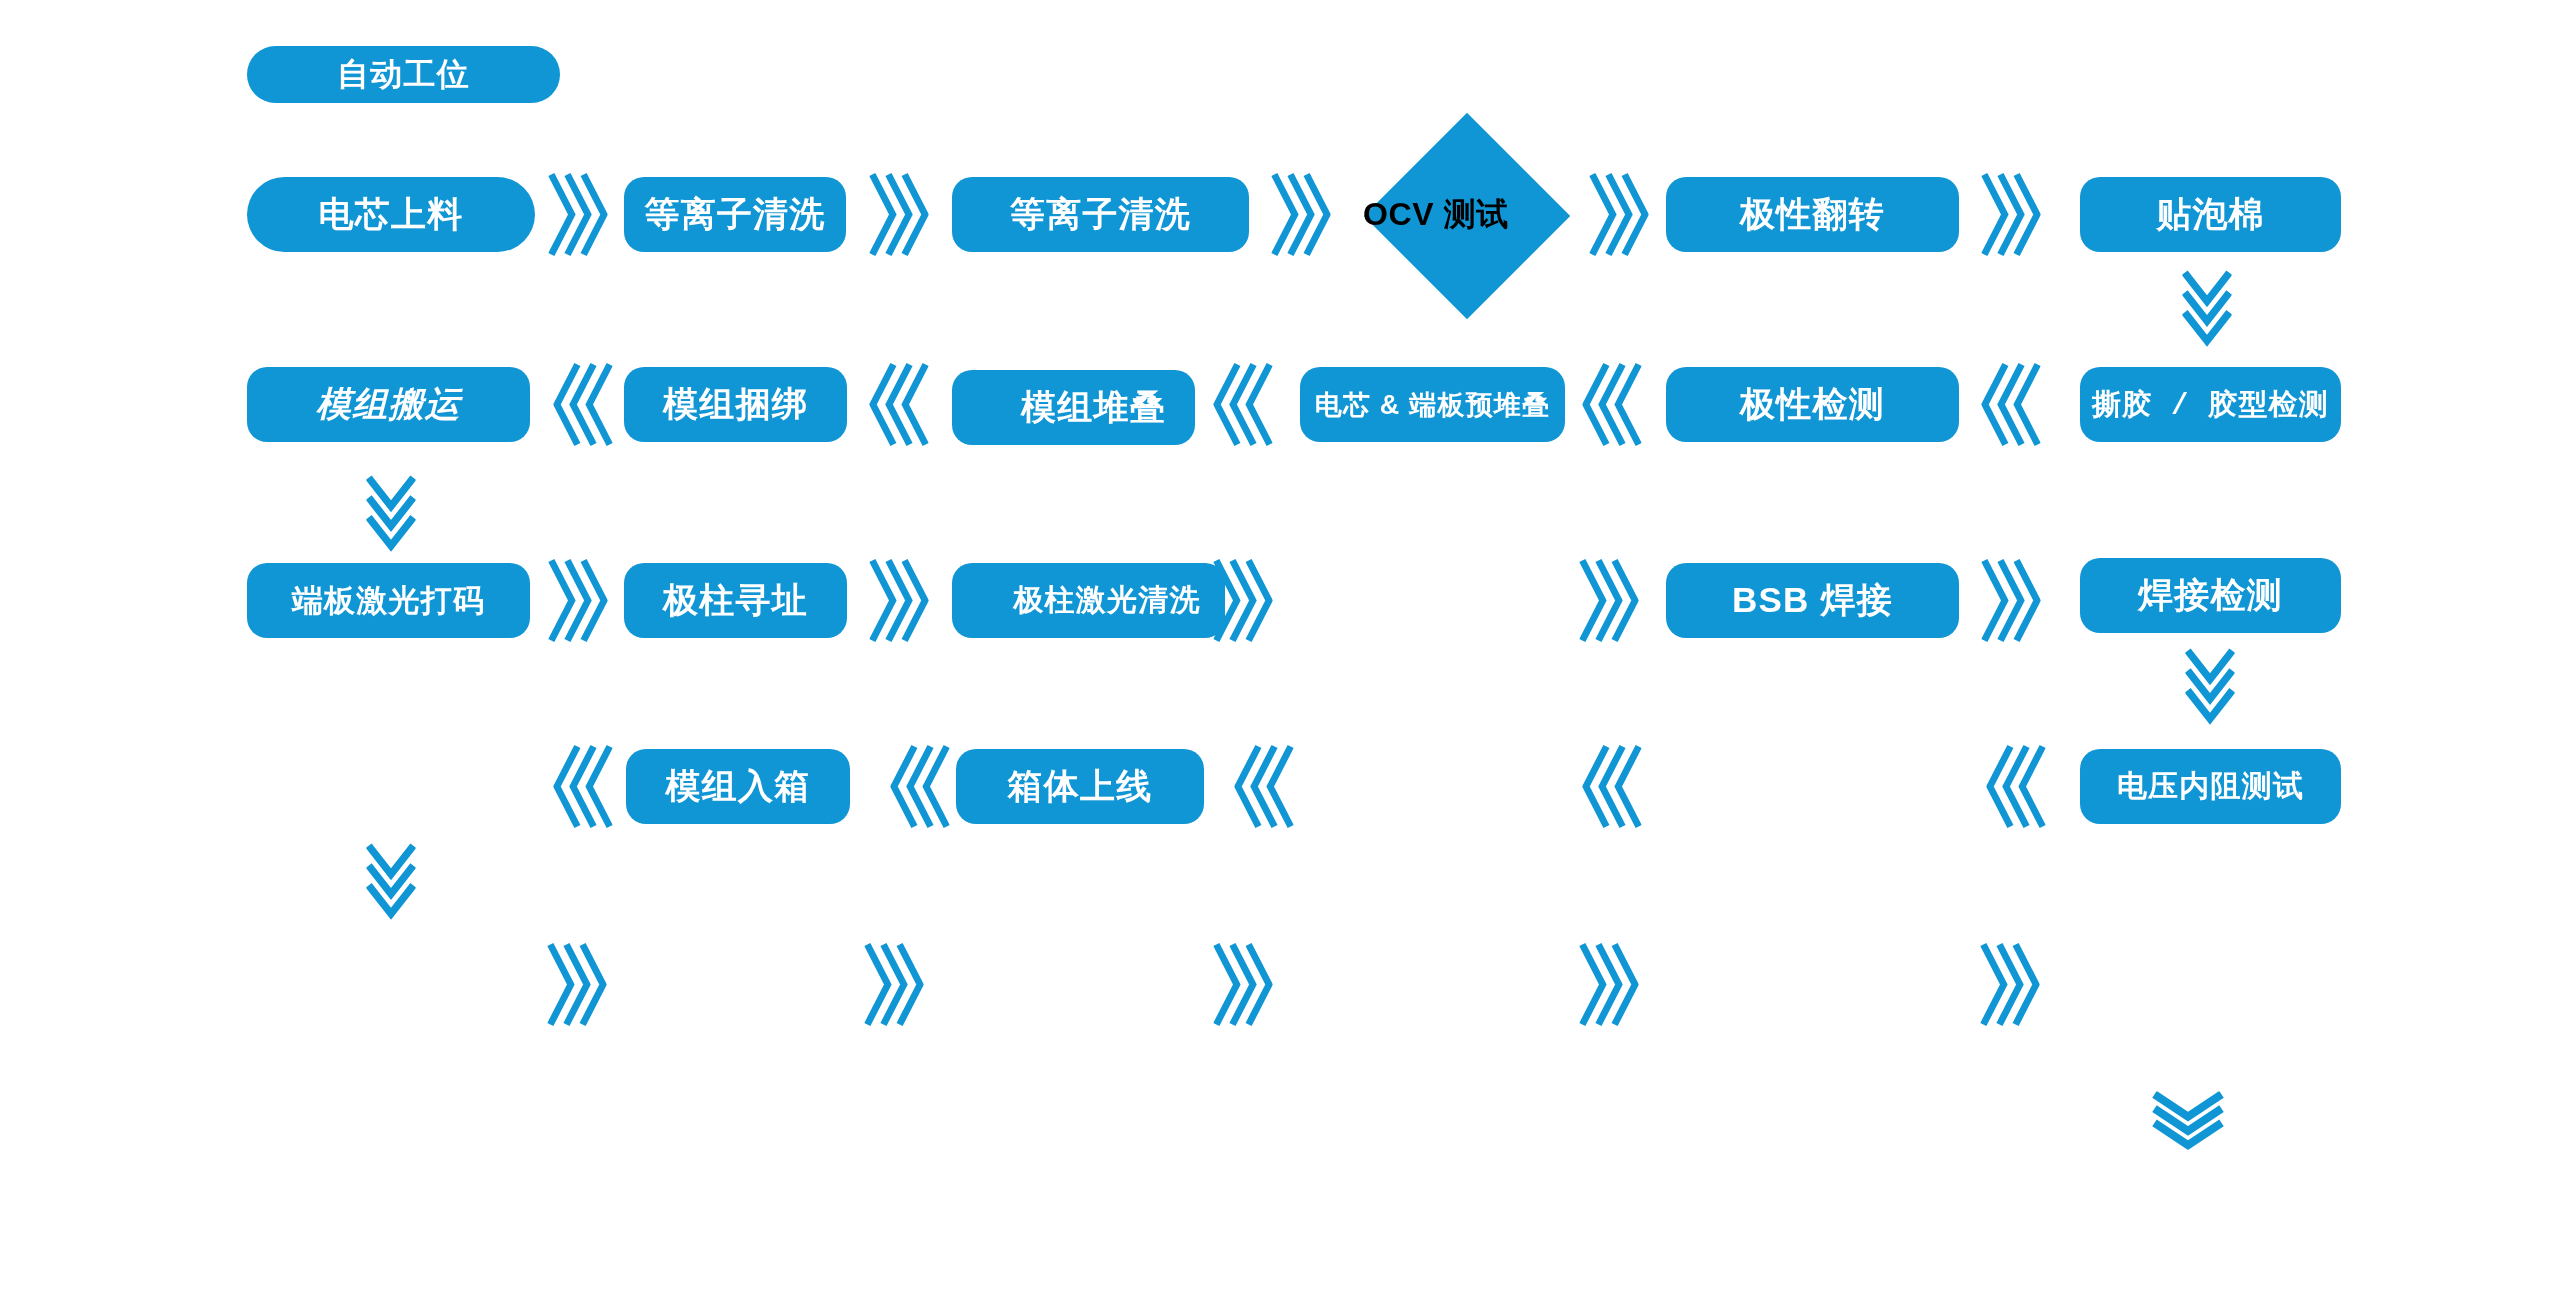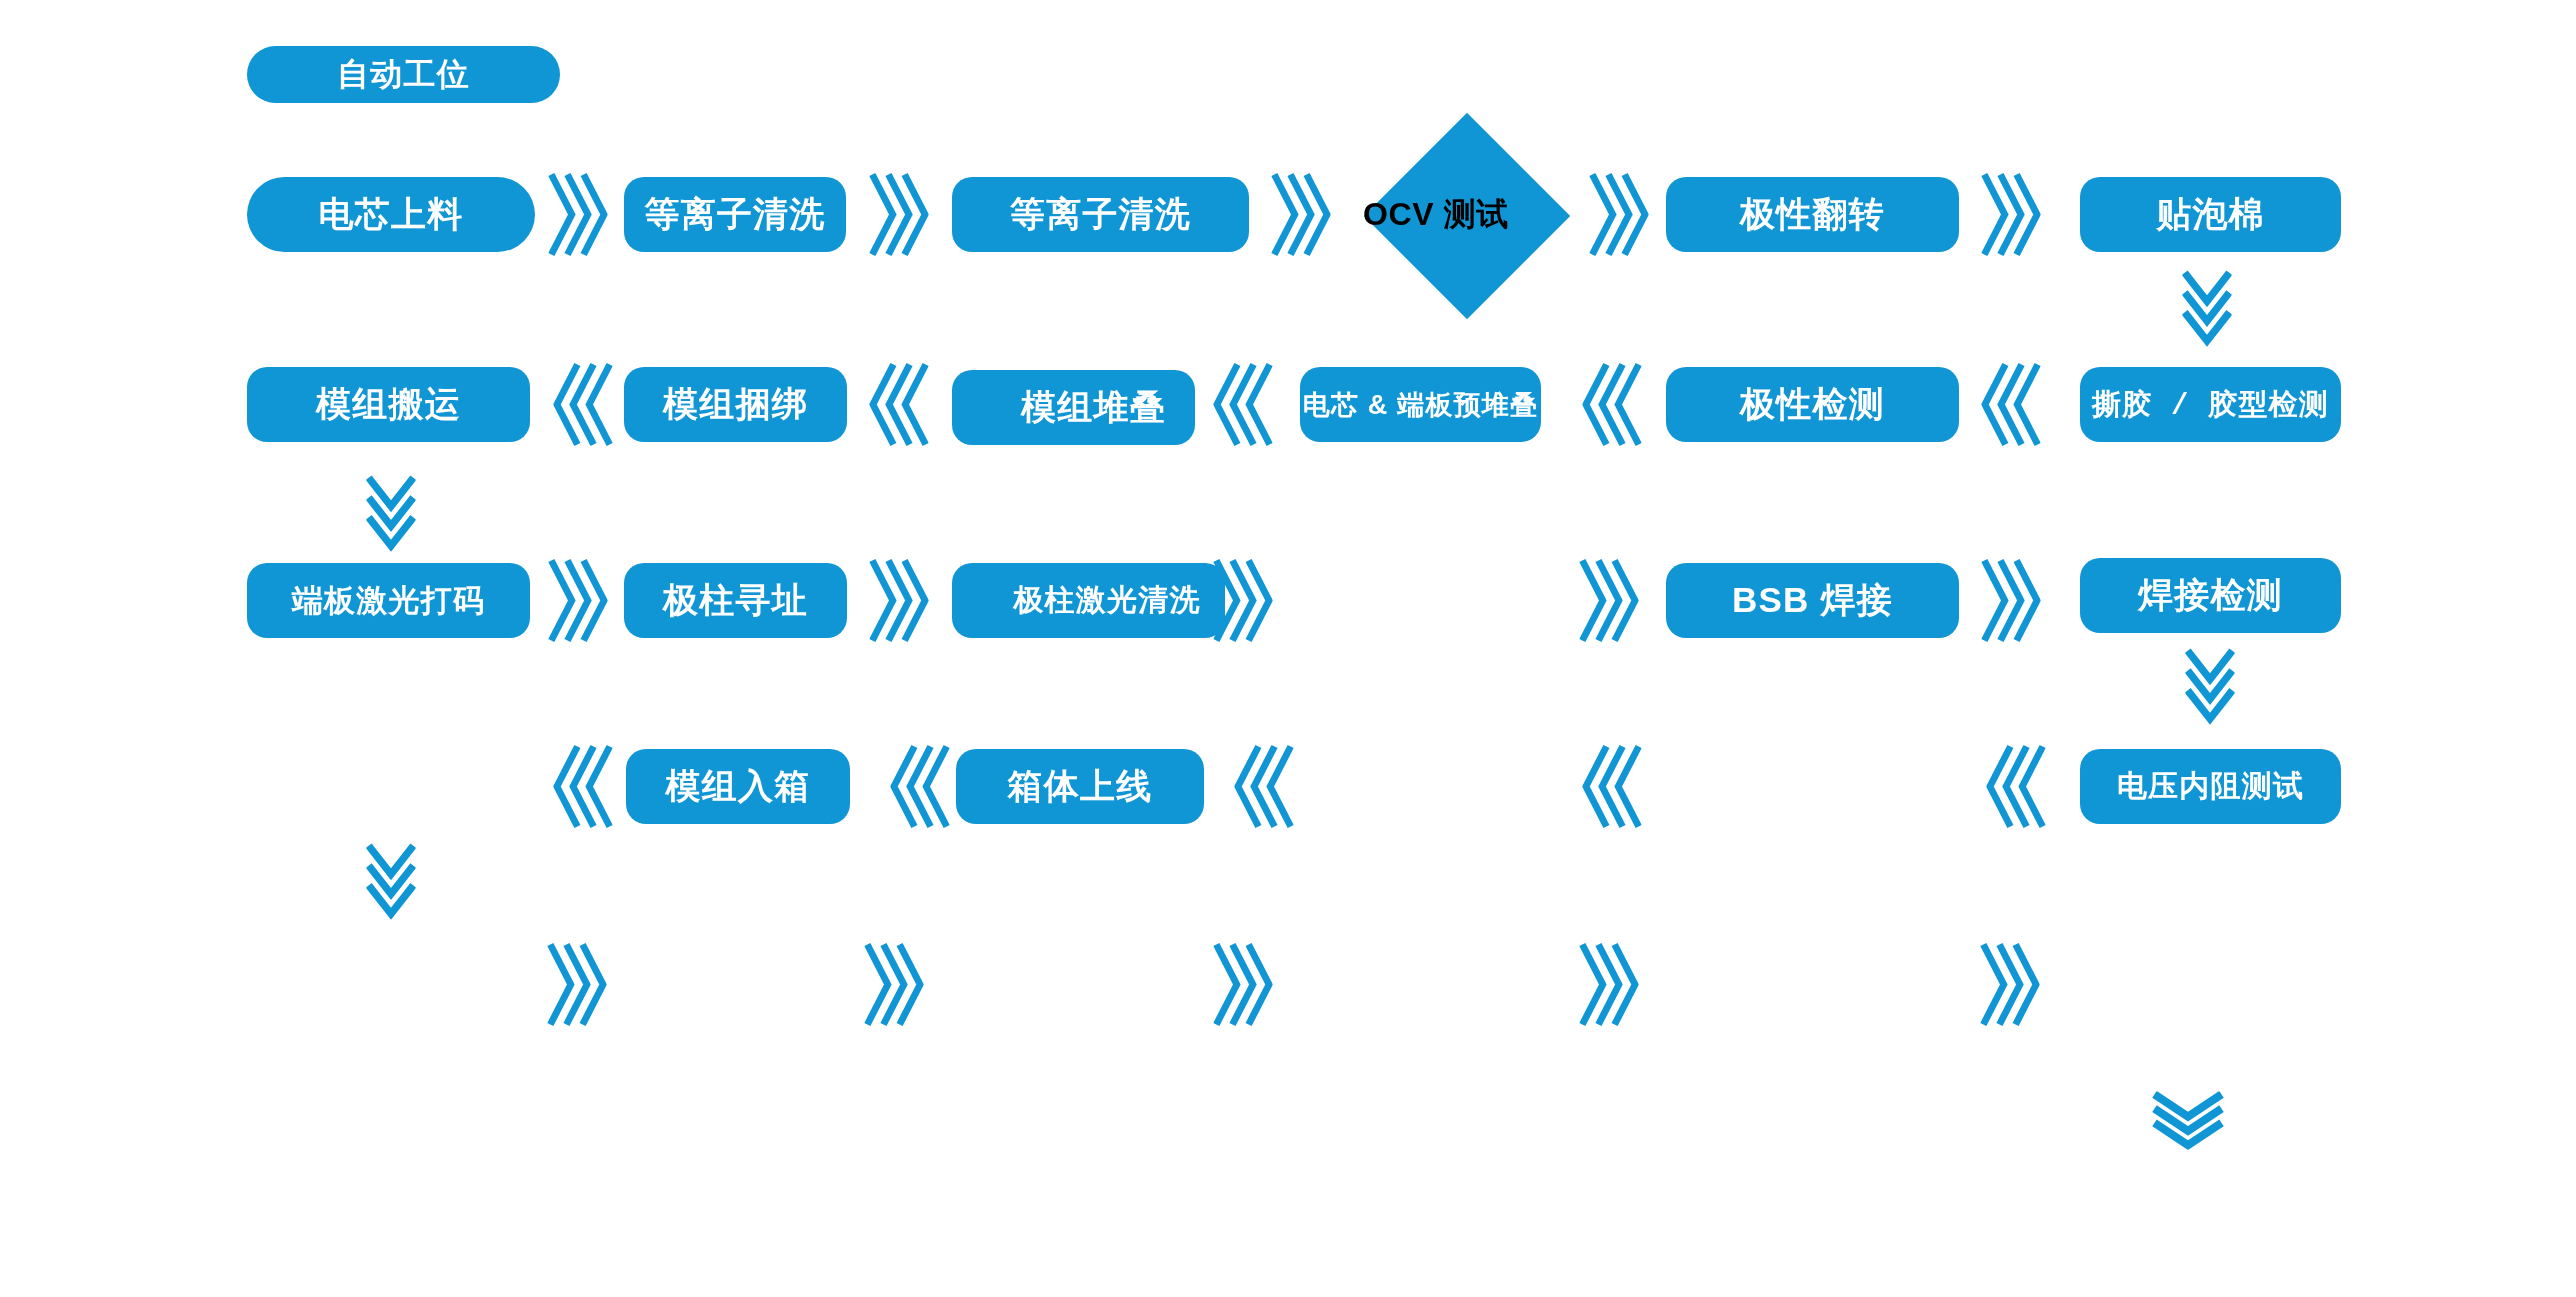--- a/index.html
+++ b/index.html
@@ -109,39 +109,39 @@
       <use href="#chev-h"></use>
     </svg>
   <div class="node" style="left:2080px;top:177px;width:261px;">
     <span>贴泡棉</span>
   </div>
 
   <svg class="chev" style="left:2182px;top:269px" width="50" height="78" viewBox="0 0 80 126">
       <use href="#chev-down"></use>
     </svg>
 
-  <div class="node" style="left:247px;top:367px;width:283px;">
+  <div class="node" style="left:247px;top:367px;width:283px;font-style:italic;">
     <span>模组搬运</span>
   </div>
   <svg class="chev left" style="left:553px;top:362px" width="60" height="85" viewBox="0 0 96 137">
       <use href="#chev-h"></use>
     </svg>
   <div class="node" style="left:624px;top:367px;width:223px;align-items:center;">
     <span>模组捆绑</span>
   </div>
   <svg class="chev left" style="left:869px;top:362px" width="60" height="85" viewBox="0 0 96 137">
       <use href="#chev-h"></use>
     </svg>
   <div class="node" style="left:952px;top:370px;width:203px;padding-left:40px;">
     <span>模组堆叠</span>
   </div>
   <svg class="chev left" style="left:1213px;top:362px" width="60" height="85" viewBox="0 0 96 137">
       <use href="#chev-h"></use>
     </svg>
-  <div class="node f44" style="left:1300px;top:367px;width:241px;">
+  <div class="node f44" style="left:1300px;top:367px;width:265px;">
     <span>电芯 &amp; 端板预堆叠</span>
   </div>
   <svg class="chev left" style="left:1582px;top:362px" width="60" height="85" viewBox="0 0 96 137">
       <use href="#chev-h"></use>
     </svg>
   <div class="node" style="left:1666px;top:367px;width:293px;">
     <span>极性检测</span>
   </div>
   <svg class="chev left" style="left:1981px;top:362px" width="60" height="85" viewBox="0 0 96 137">
       <use href="#chev-h"></use>

